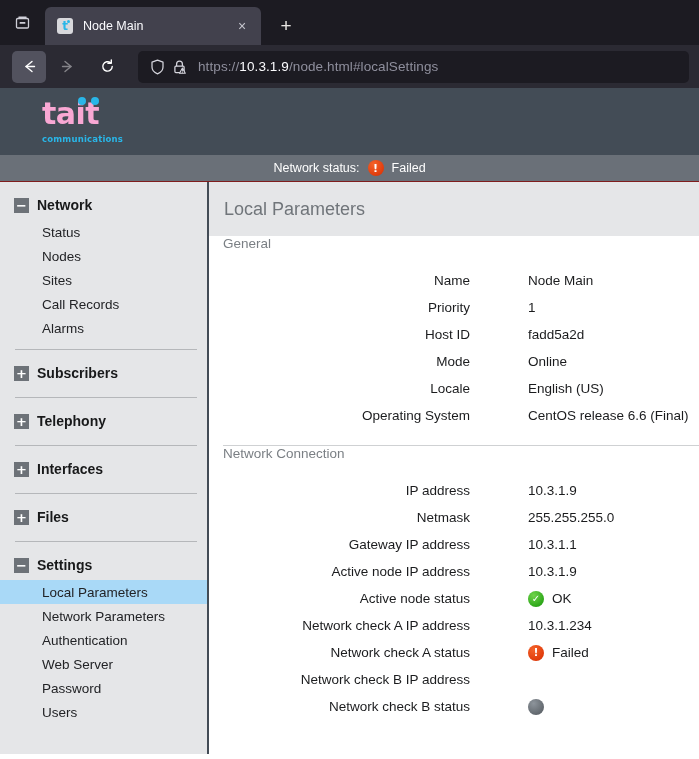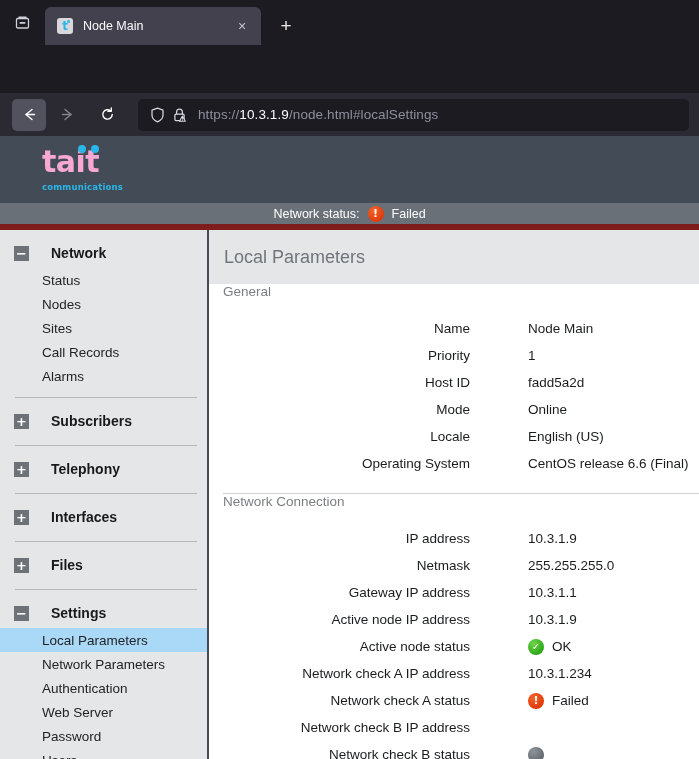--- a/index.html
+++ b/index.html
@@ -71,21 +71,20 @@
     display: flex; align-items: center; justify-content: center;
     color: #e8e6e3; font-size: 19px; font-weight: 300;
     margin-left: 8px; margin-bottom: 2px;
   }
 
   .navbar {
     height: 43px;
     display: flex; align-items: center;
     background: #2b2a33;
     padding: 0 6px;
-    margin-top: 48px;
   }
   .nav-btn {
     width: 34px; height: 32px;
     display: flex; align-items: center; justify-content: center;
     border-radius: 5px;
     margin-right: 4px;
     flex: 0 0 34px;
   }
   .nav-btn.back { background: #52525e; margin-left: 6px; }
   .nav-btn.fwd  { opacity: 0.42; }
@@ -147,21 +146,21 @@
     letter-spacing: 0.2px;
     display: block;
     margin-top: 6px;
   }
 
   
   .status-bar {
     height: 27px;
     background: #6a7078;
     display: flex; align-items: center; justify-content: center;
-    border-bottom: 6px solid #7f1d1d;
+    border-bottom: 1px solid #7f1d1d;
   }
   .status-label { color: #ffffff; font-size: 12.5px; }
   .status-value { color: #ffffff; font-size: 12.5px; margin-left: 8px; }
 
   
   .ic {
     display: inline-flex; align-items: center; justify-content: center;
     width: 16px; height: 16px; border-radius: 50%;
     vertical-align: middle;
     flex: 0 0 16px;
@@ -201,21 +200,21 @@
     width: 15px; height: 15px;
     background: #6d7278;
     color: #ffffff;
     display: flex; align-items: center; justify-content: center;
     font-family: "DejaVu Sans", sans-serif;
     font-size: 13px; font-weight: bold;
     line-height: 1;
     flex: 0 0 15px;
   }
   .nav-group-title {
-    margin-left: 22px;
+    margin-left: 8px;
     font-size: 14px;
     font-weight: bold;
     color: #18191a;
   }
   .nav-item {
     height: 24px;
     display: flex; align-items: center;
     padding-left: 42px;
     font-size: 13.5px;
     color: #222326;

